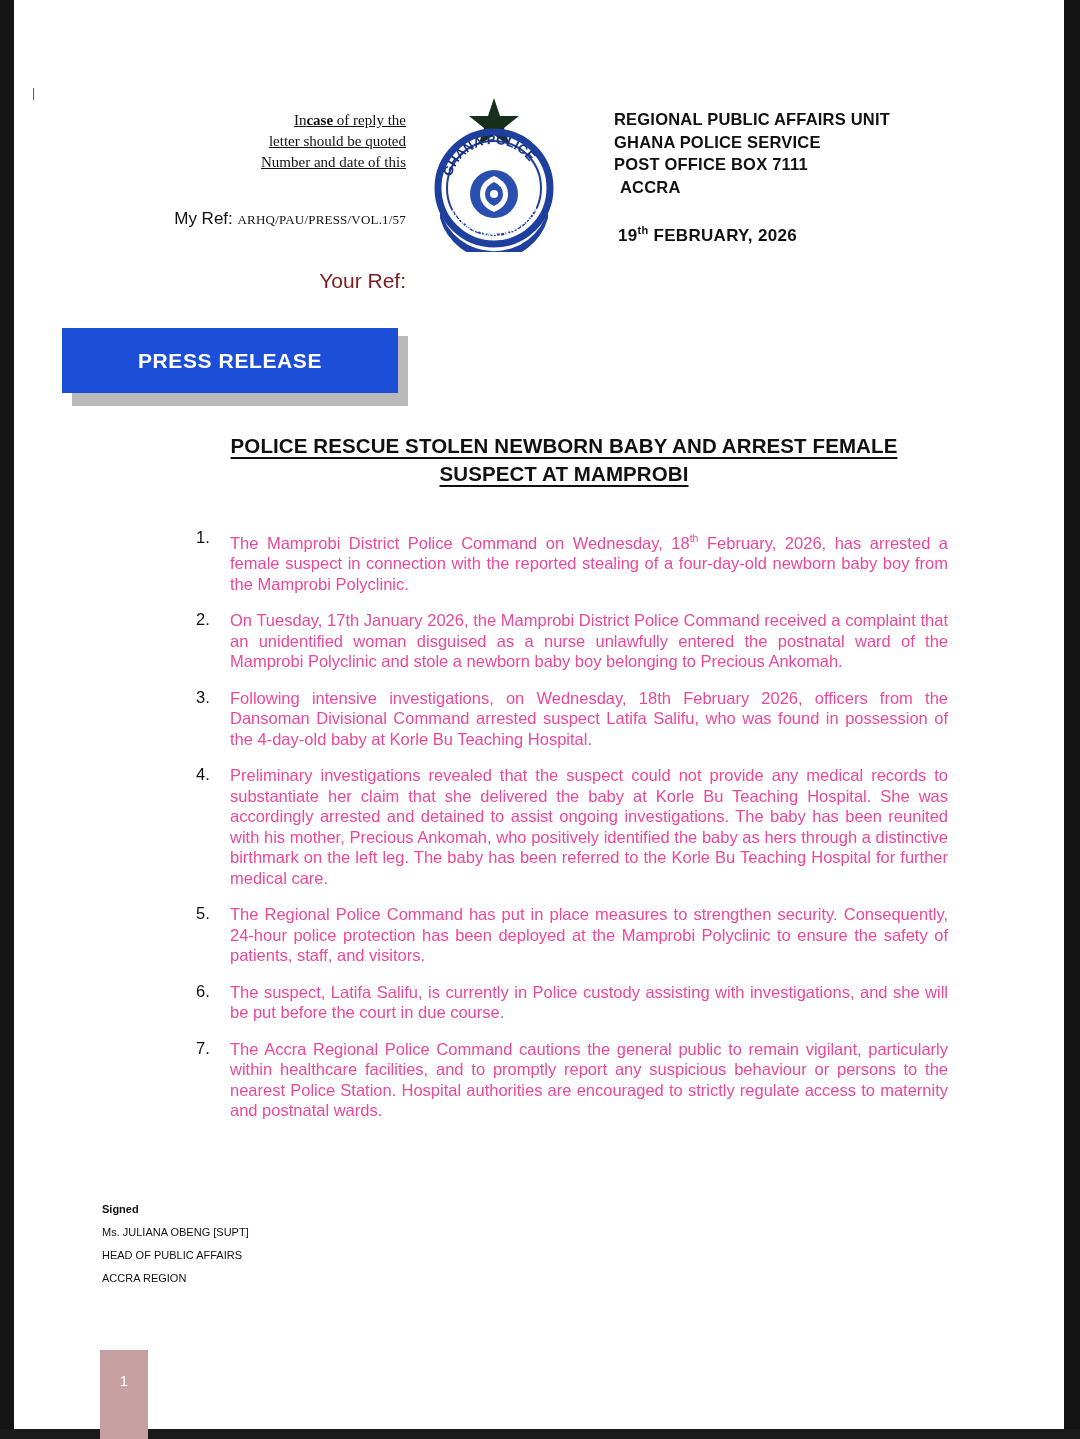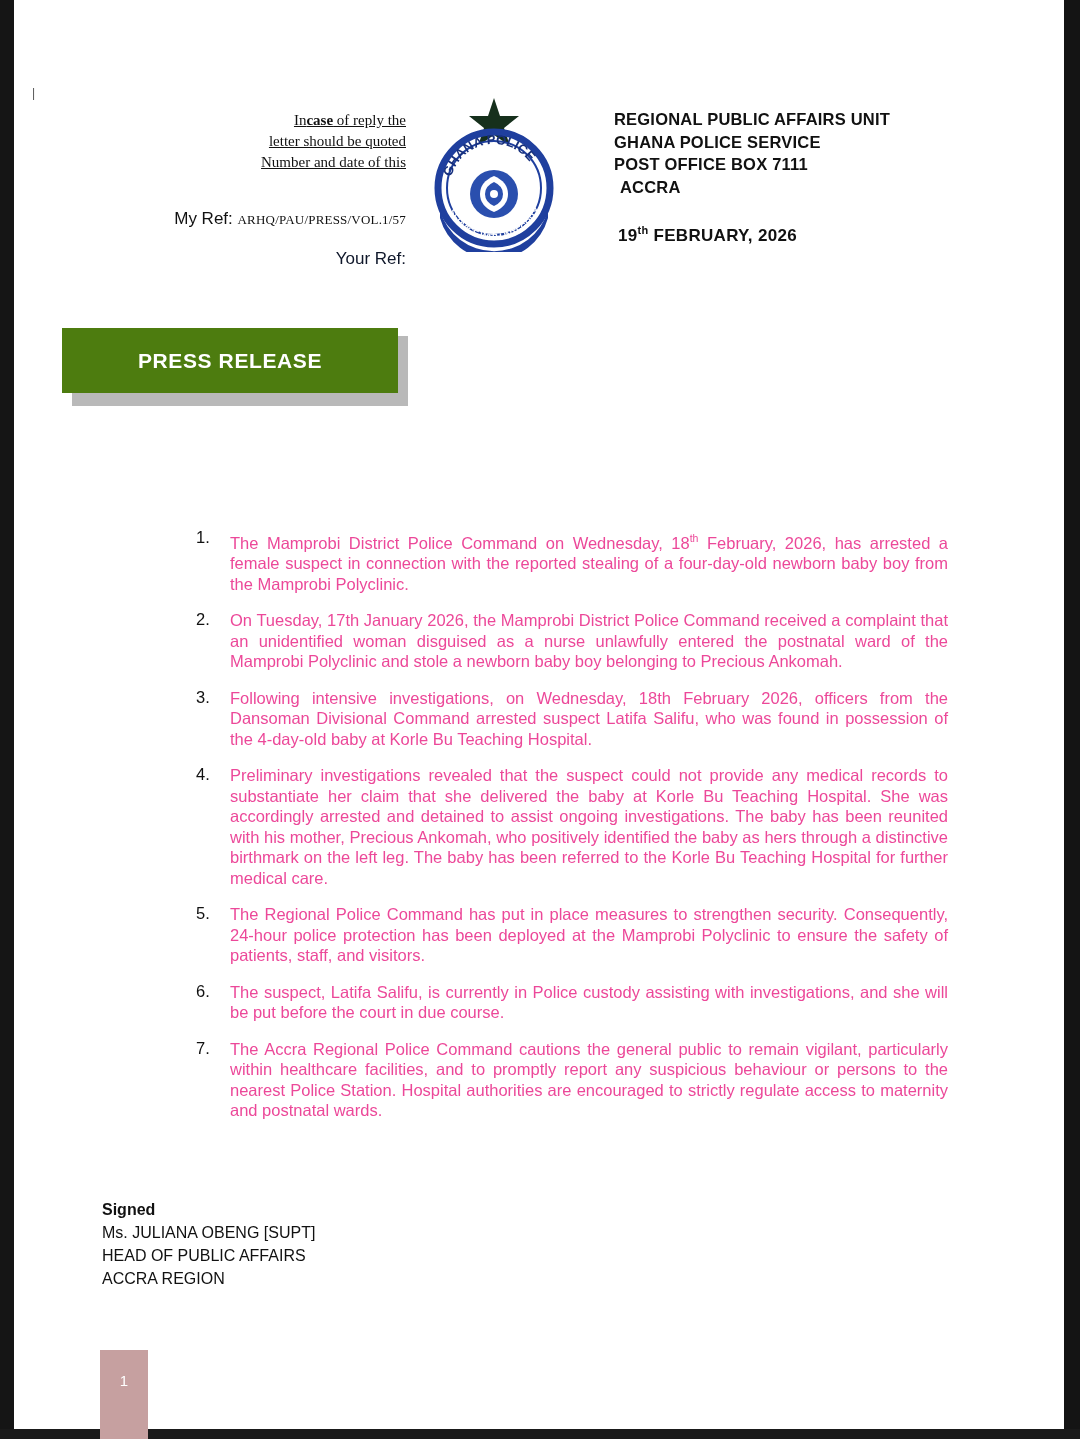--- a/index.html
+++ b/index.html
@@ -58,23 +58,23 @@
     font-family: "Liberation Sans", sans-serif;
     font-size: 17px;
     color: #111;
   }
   .myref .val {
     font-family: "Liberation Serif", serif;
     font-size: 13px;
     letter-spacing: .2px;
   }
   .yourref {
-    margin-top: 20px;
-    font-size: 17px;
-    color: #0f172a;
+    margin-top: 40px;
+    font-size: 21px;
+    color: #7f1d1d;
   }
 
   
   .crest {
     position: absolute; left: 400px; top: 92px;
     width: 160px; height: 160px;
   }
 
   
   .addr {
@@ -91,21 +91,21 @@
   .date sup { font-size: 11px; }
 
   
   .banner-shadow {
     position: absolute; left: 58px; top: 336px;
     width: 336px; height: 70px; background: #b9b9b9;
   }
   .banner {
     position: absolute; left: 48px; top: 328px;
     width: 336px; height: 65px;
-    background: #4d7c0f;
+    background: #1d4ed8;
     color: #ffffff;
     display: flex; align-items: center; justify-content: center;
     font-size: 21px; font-weight: bold; letter-spacing: .6px;
   }
 
   
   .title {
     position: absolute; left: 180px; top: 432px; width: 740px;
     text-align: center;
     font-size: 20.5px; font-weight: bold; color: #111;
@@ -131,21 +131,21 @@
     font-size: 16.5px; color: #ec4899;
     line-height: 20.5px;
     text-align: justify;
     text-justify: inter-word;
   }
   .txt sup { font-size: 10.5px; }
 
   
   .sign {
     position: absolute; left: 88px; top: 1198px;
-    font-size: 16px; color: #111; line-height: 23px;
+    font-size: 11px; color: #111; line-height: 23px;
   }
   .sign .lbl { font-weight: bold; }
 
   
   .pagenum {
     position: absolute; left: 86px; top: 1350px;
     width: 48px; height: 89px;
     background: #c6a0a0;
     color: #ffffff;
     font-size: 15px;
@@ -212,20 +212,21 @@
       <div class="city">ACCRA</div>
     </div>
 
     <div class="date">
       <span>19</span><sup>th</sup><span> FEBRUARY, 2026</span>
     </div>
 
     <div class="banner-shadow"></div>
     <div class="banner">PRESS RELEASE</div>
 
+    <div class="title">POLICE RESCUE STOLEN NEWBORN BABY AND ARREST FEMALE SUSPECT AT MAMPROBI</div>
 
     <div class="body">
 
       <div class="item">
         <div class="num">1.</div>
         <div class="txt"><span>The Mamprobi District Police Command on Wednesday, 18</span><sup>th</sup><span> February, 2026, has arrested a female suspect in connection with the reported stealing of a four-day-old newborn baby boy from the Mamprobi Polyclinic.</span></div>
       </div>
 
       <div class="item">
         <div class="num">2.</div>

